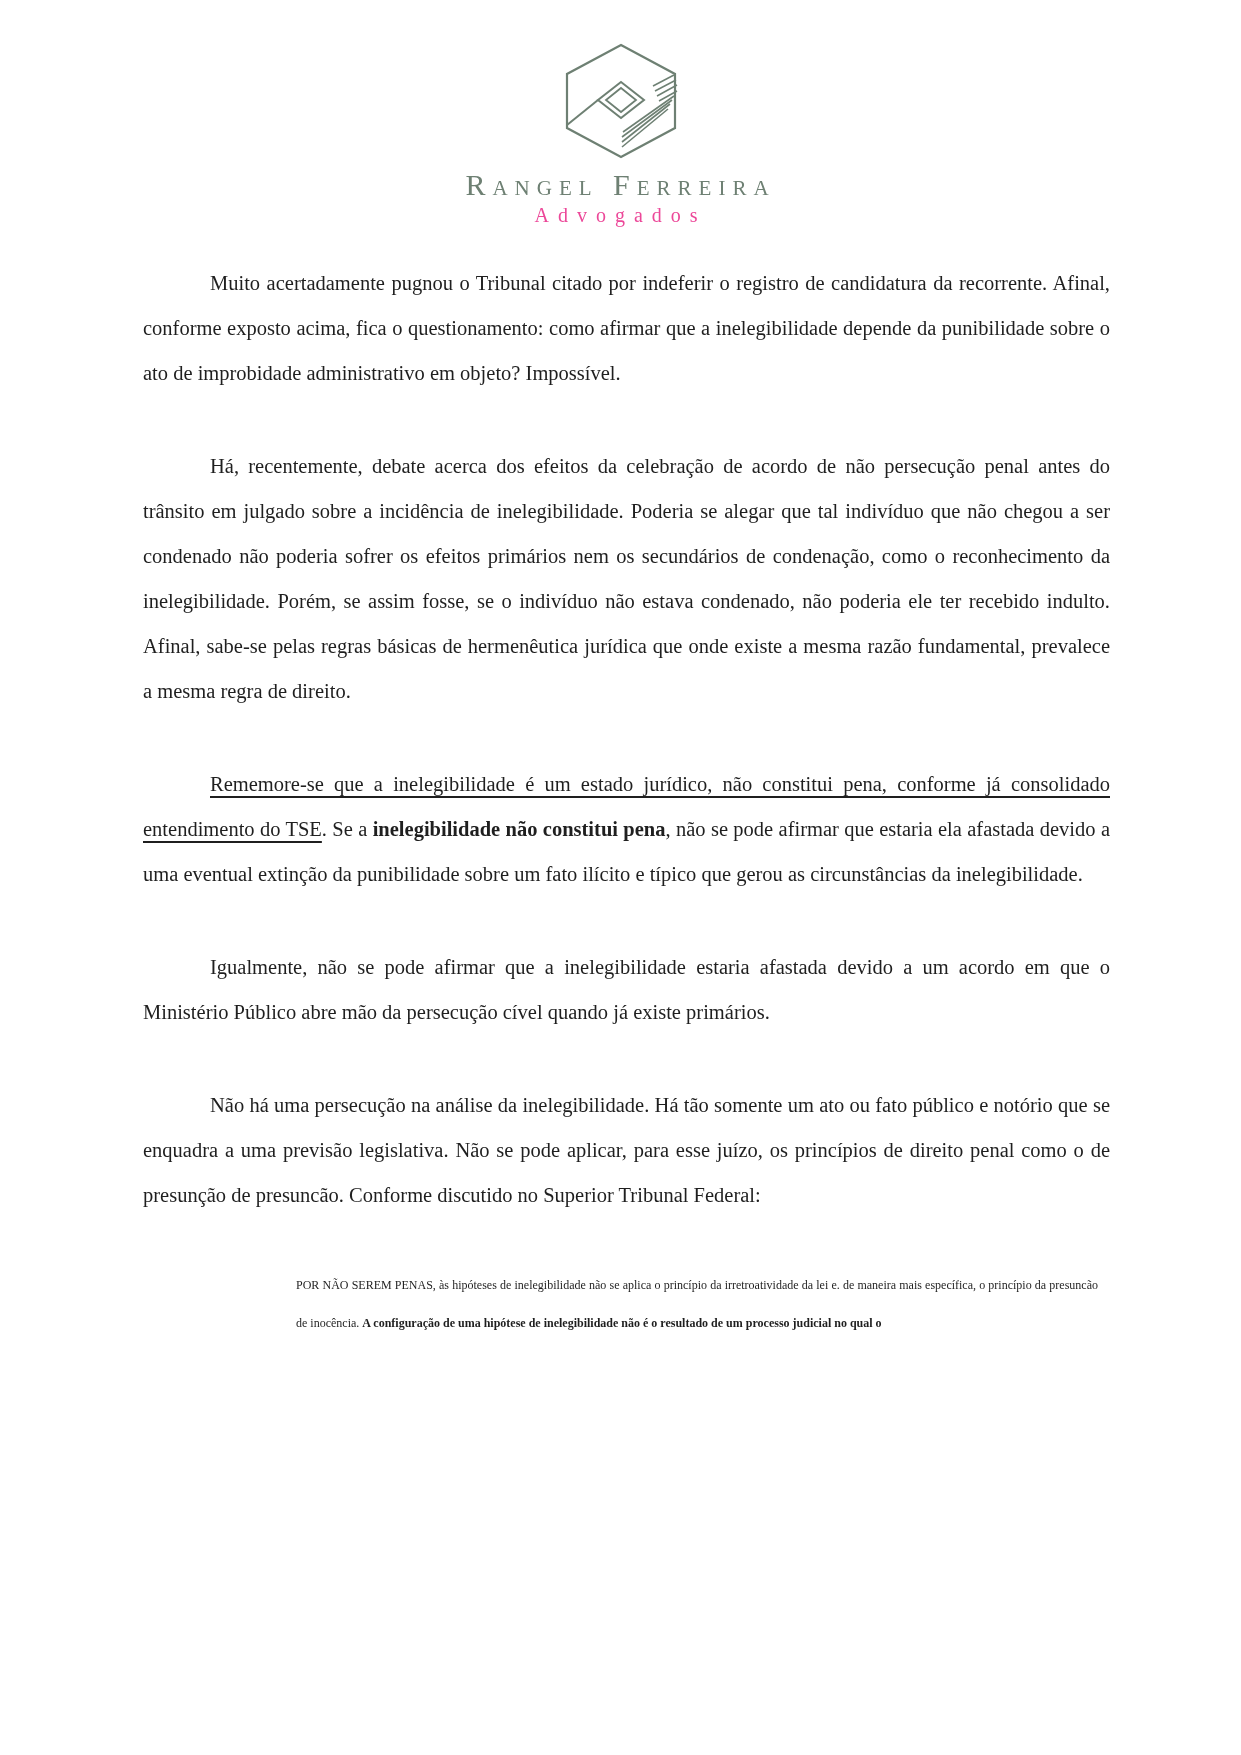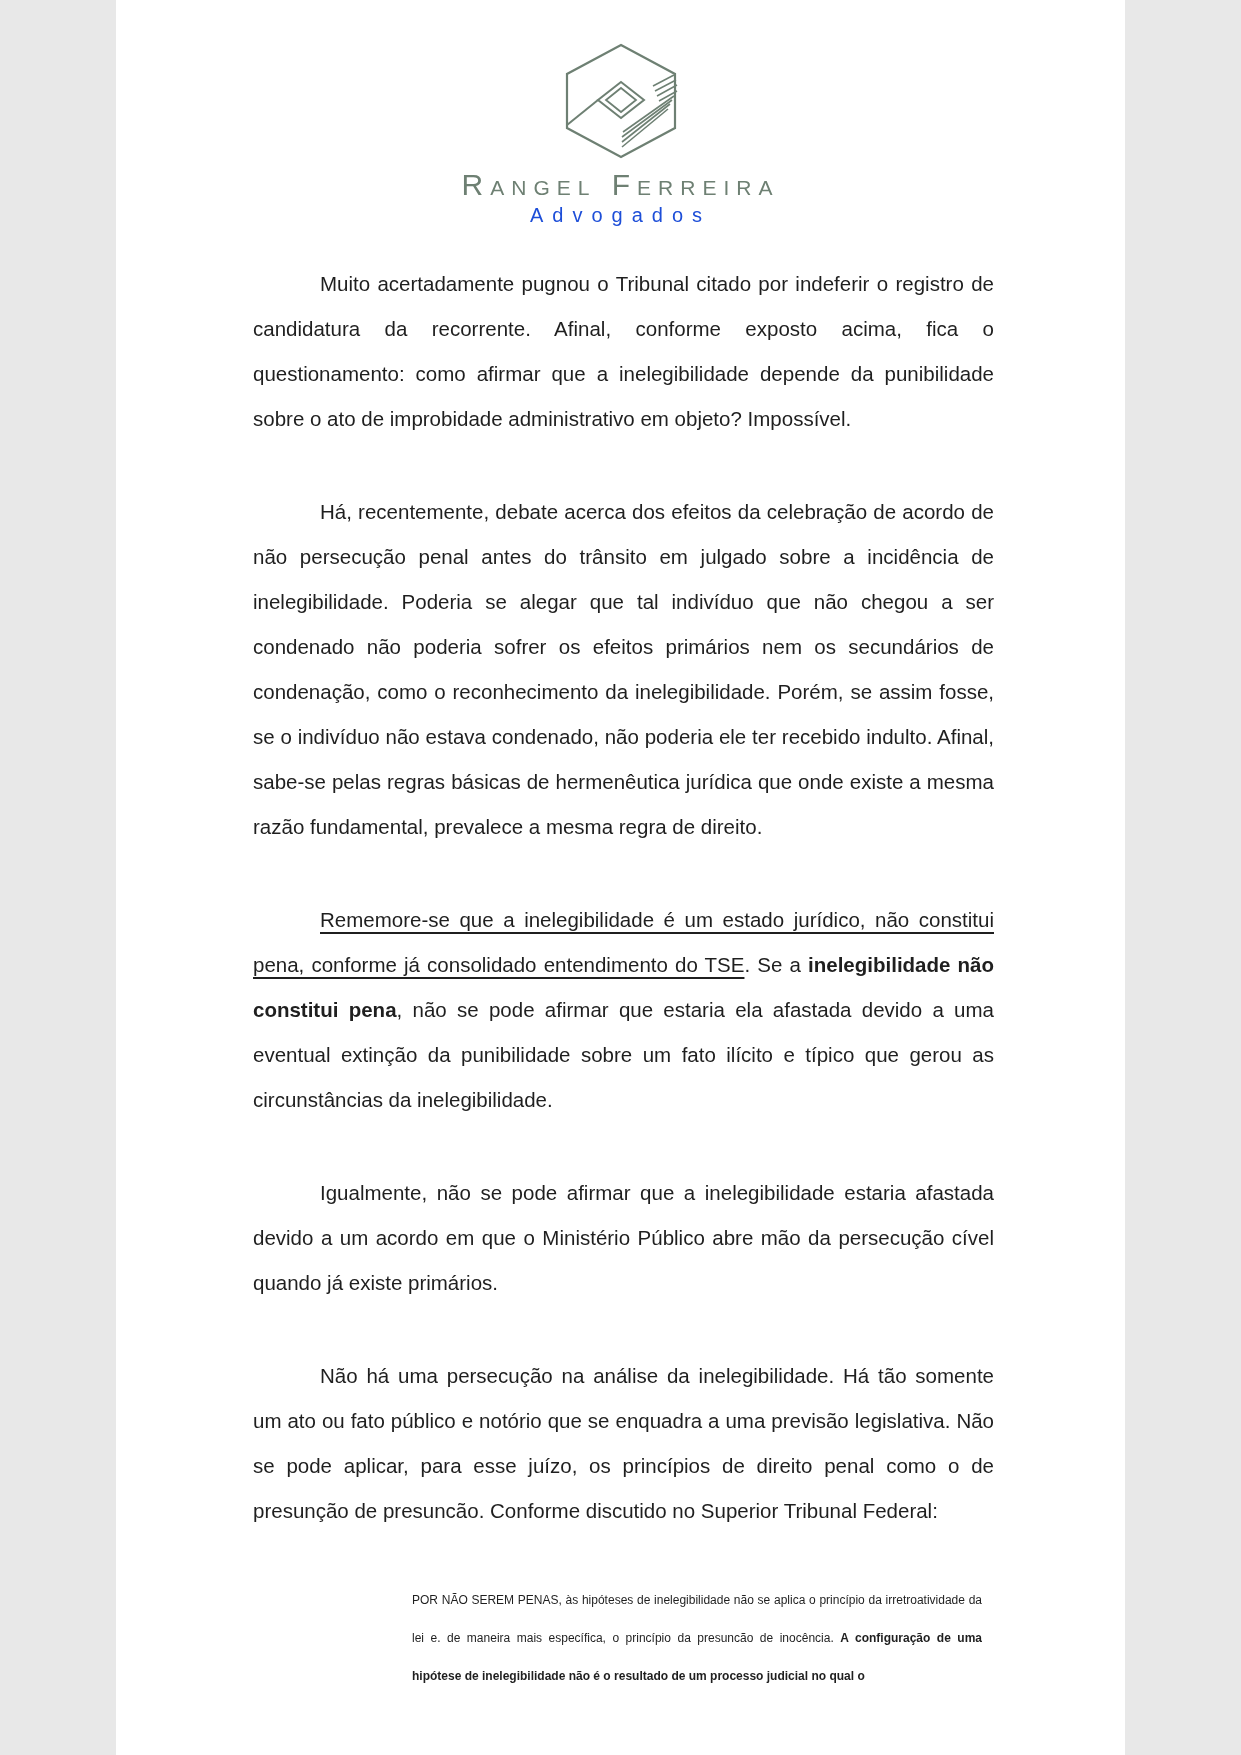--- a/index.html
+++ b/index.html
@@ -1,48 +1,48 @@
 <!DOCTYPE html>
 <html lang="pt-BR"><head>
 <meta charset="utf-8">
 <title>Documento</title>
 <style>
   html,body{margin:0;padding:0;background:#e8e8e8;}
   .page{
     position:relative;
-    width:1009px;height:1755px;
+    width:1241px;height:1755px;
     margin:0 auto;
     background:#ffffff;
-    font-family:Liberation Sans, sans-serif;
+    font-family:Liberation Serif, serif;
     color:#1f1f1f;
     overflow:hidden;
   }
   
   .letterhead{ text-align:center; padding-top:42px; }
   .logo-wrap{ display:flex; justify-content:center; }
   .logo-wrap svg{ display:block; }
   .brand-name{
     margin-top:8px;
     font-variant:small-caps;
     font-size:30px;
     letter-spacing:7px;
     color:#6e8073;
   }
   .brand-sub{
     margin-top:2px;
     font-size:20px;
     letter-spacing:9px;
-    color:#1d4ed8;
+    color:#ec4899;
   }
   
   .content{
     margin:34px 131px 0 133px;
   }
   .content p{
-    margin:0 0 48px 4px;
+    margin:0 0 48px 10px;
     font-size:20.5px;
     line-height:45px;
     text-align:justify;
     text-indent:67px;
   }
   .content .u{
     text-decoration:underline;
     text-decoration-thickness:1.5px;
     text-underline-offset:5px;
   }

